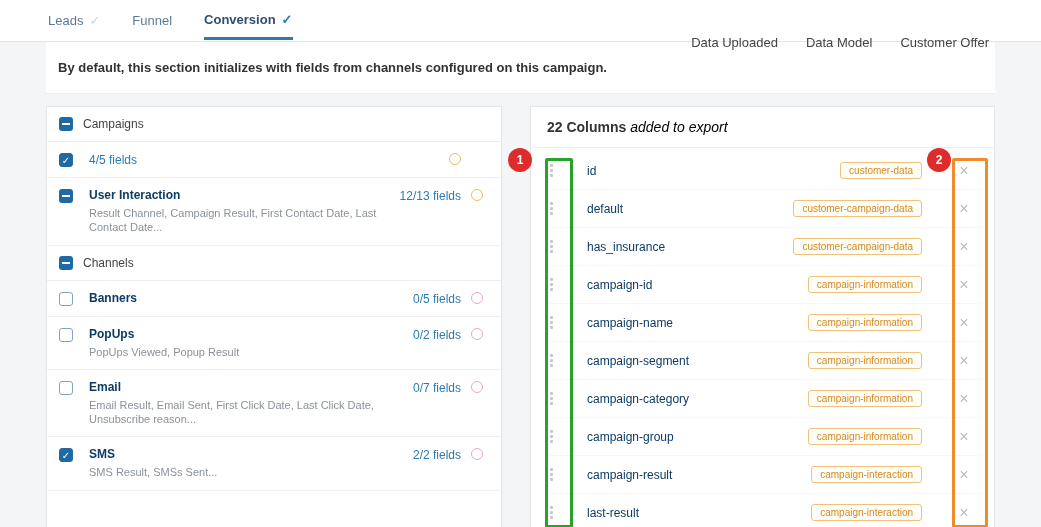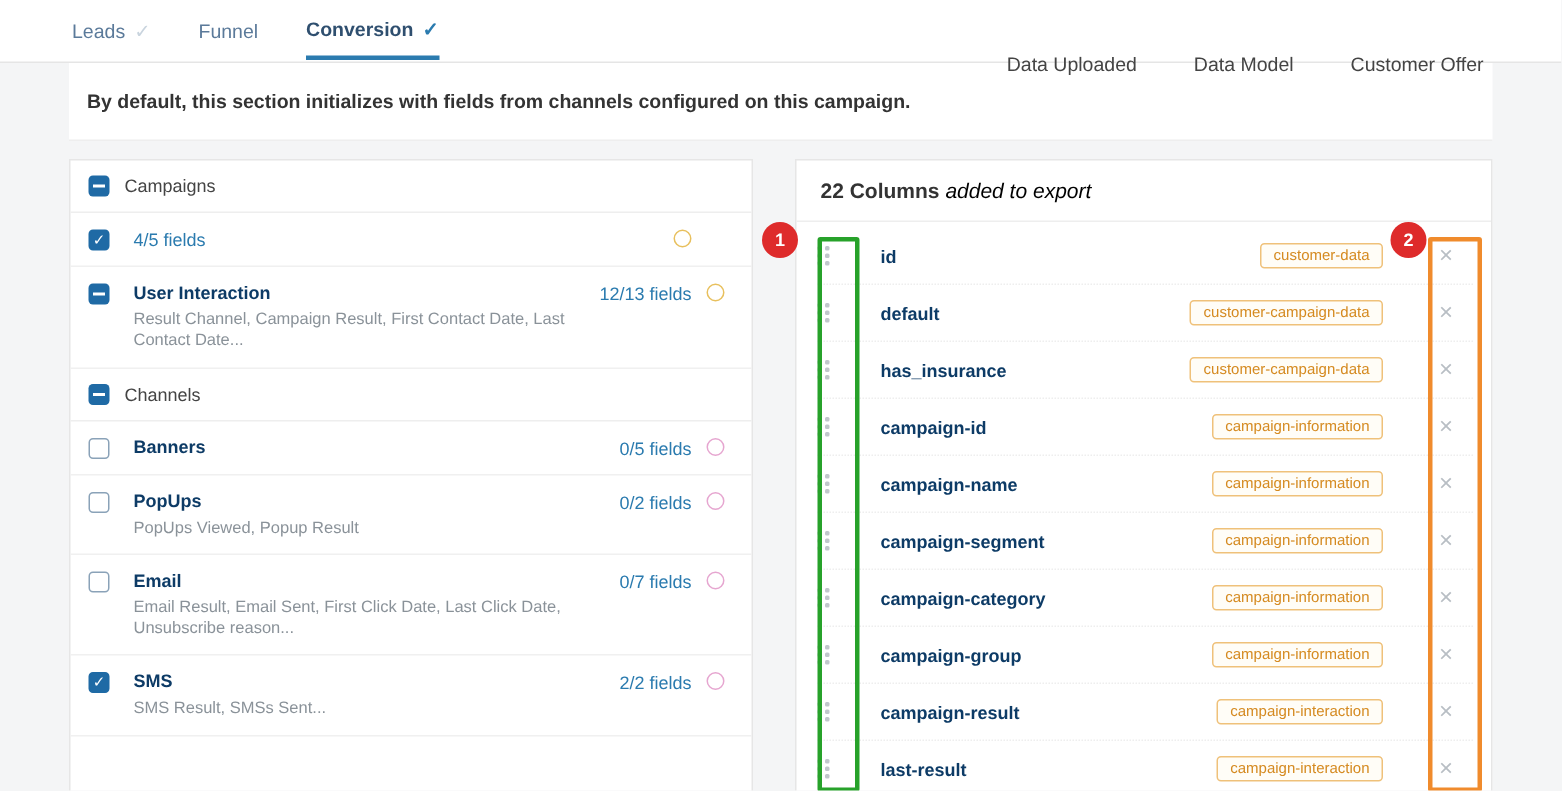--- a/index.html
+++ b/index.html
@@ -23,21 +23,21 @@
     height: 42px;
   }
   .tabs { display: flex; gap: 32px; align-items: center; }
   .tab {
     display: flex; align-items: center; gap: 6px;
     color: #5b7a9a; cursor: pointer; padding-bottom: 10px; padding-top:10px;
   }
   .tab.active { color: #2f4f6f; font-weight: 700; border-bottom: 3px solid #2b7baf; }
   .tab .check { color: #c9d4de; }
   .tab.active .check { color: #2b7baf; }
-  .rightlinks { display: flex; gap: 38px; color: #444; margin-top: 44px; }
+  .rightlinks { display: flex; gap: 28px; color: #444; margin-top: 44px; }
   .rightlinks span { cursor: pointer; }
 
   .content-wrap { padding: 0 46px; }
   .infobar {
     background: #fff;
     border-bottom: 1px solid #eee;
     margin-top: 0px;
     padding: 18px 20px 18px 12px;
     display: flex; align-items: center; justify-content: space-between; text-align: right;
   }
@@ -98,21 +98,21 @@
     grid-template-columns: 22px 1fr auto 36px;
     align-items: center;
     height: 38px;
     border-bottom: 1px dotted #eee;
   }
   .grip {
     width:12px; height:18px; display:flex; flex-wrap:wrap; gap:2px;
     align-content:center;
   }
   .grip i{ width:3px; height:3px; background:#c1c7cc; border-radius:1px;}
-  .col-name { color:#0d3b66; font-weight:700; font-size:12px; padding-left:20px;}
+  .col-name { color:#0d3b66; font-weight:400; font-size:12px; padding-left:20px;}
   .tag {
     font-size:10px; color:#d58a20; border:1px solid #efc17a;
     padding:2px 8px; border-radius:3px; background:#fffdf7; white-space:nowrap;
     margin-right:24px;
   }
   .xbtn { color:#b8bec4; font-size:16px; text-align:center; cursor:pointer; }
 
   
   .hl{ position:absolute; border:3px solid; border-radius:2px; pointer-events:none;}
   .hl.green{ border-color:#27a22a; left:14px; top:10px; width:28px; height:370px;}

